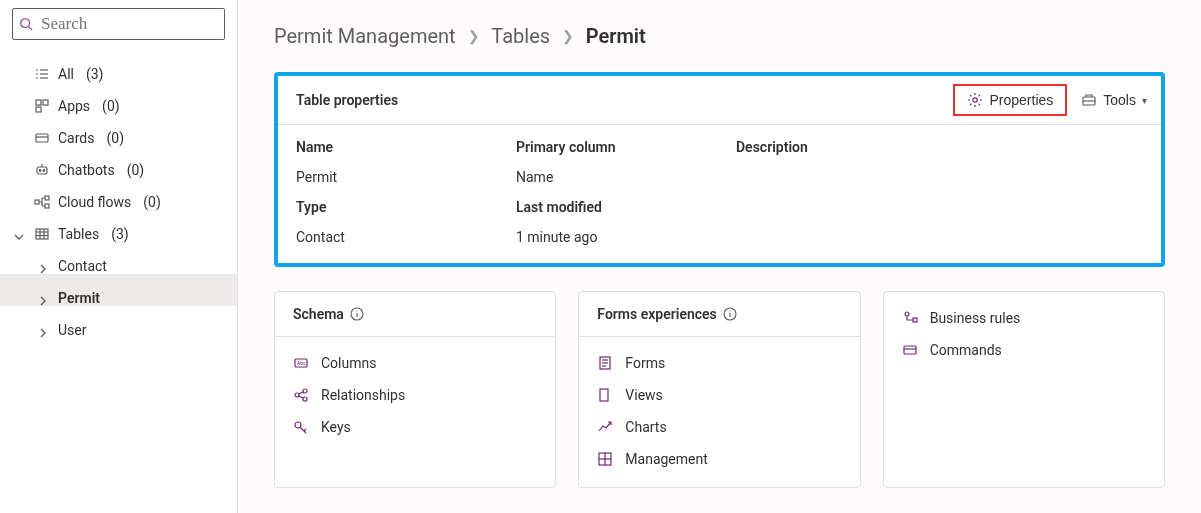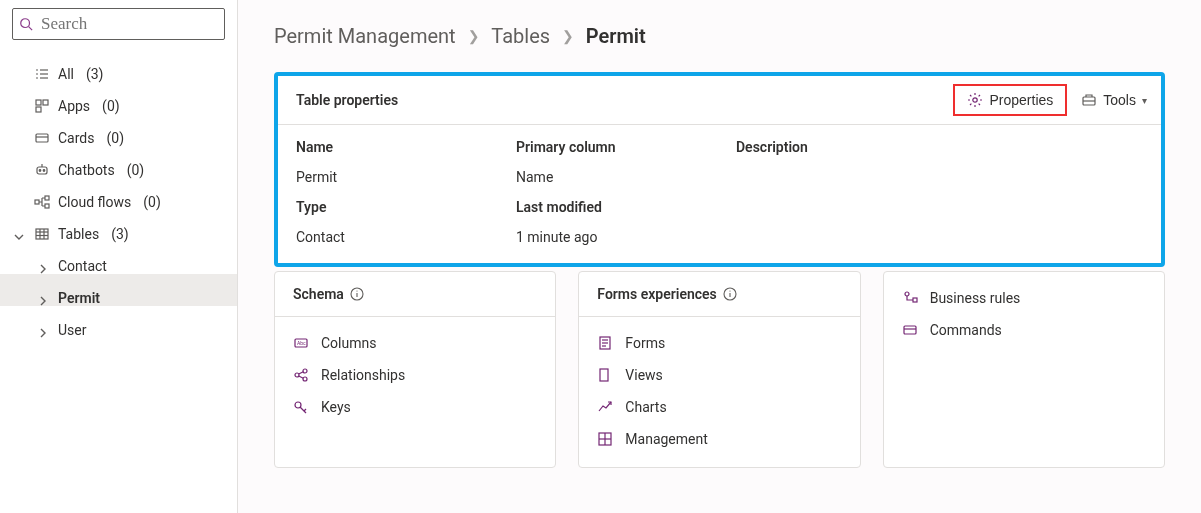--- a/index.html
+++ b/index.html
@@ -81,21 +81,21 @@
   .btn .sub-chev { color:#605e5c; font-size:10px; }
   .prop-grid {
     display:grid;
     grid-template-columns: 220px 220px 1fr;
     padding:14px 18px 18px 18px;
     row-gap:14px;
   }
   .pg-label { font-weight:600; }
   .pg-value { color:#323130; }
   
-  .card-row { display:flex; gap:22px; margin-top:4px; }
+  .card-row { display:flex; gap:22px; margin-top:24px; }
   .mini-card {
     flex:1; background:#fff; border:1px solid #e1dfdd; border-radius:4px;
     min-height:190px;
   }
   .mini-head {
     display:flex; align-items:center; gap:6px;
     padding:14px 18px; border-bottom:1px solid #e1dfdd;
     font-weight:600;
   }
   .mini-head .info { color:#605e5c; width:14px; height:14px; }

